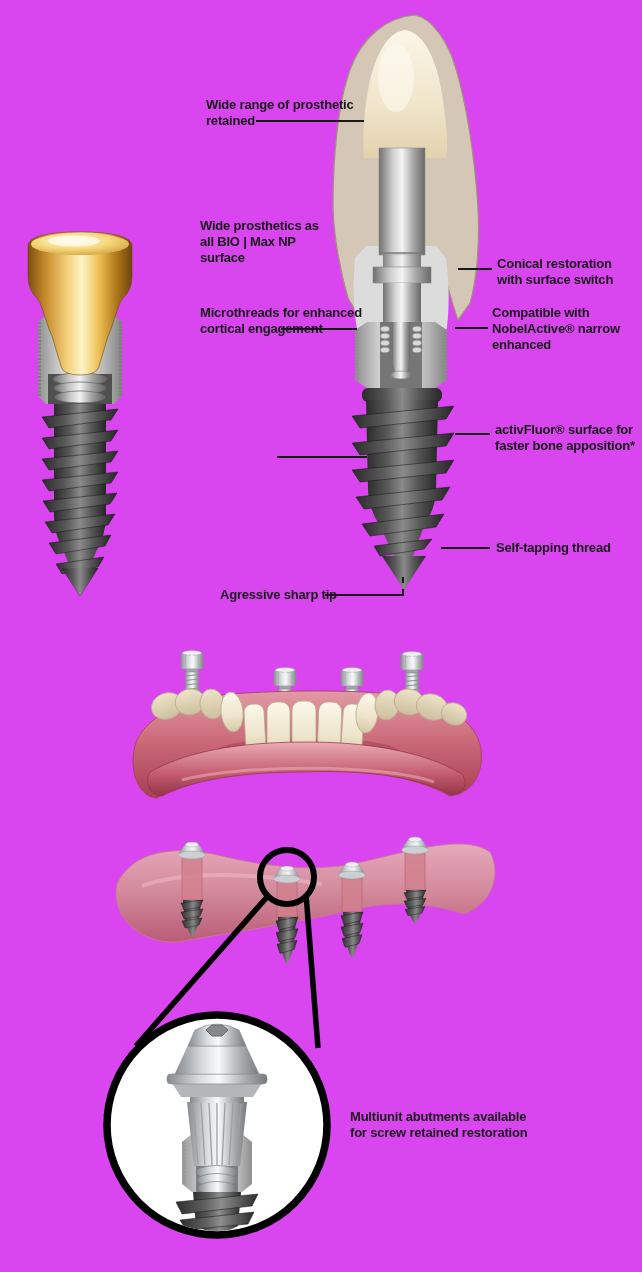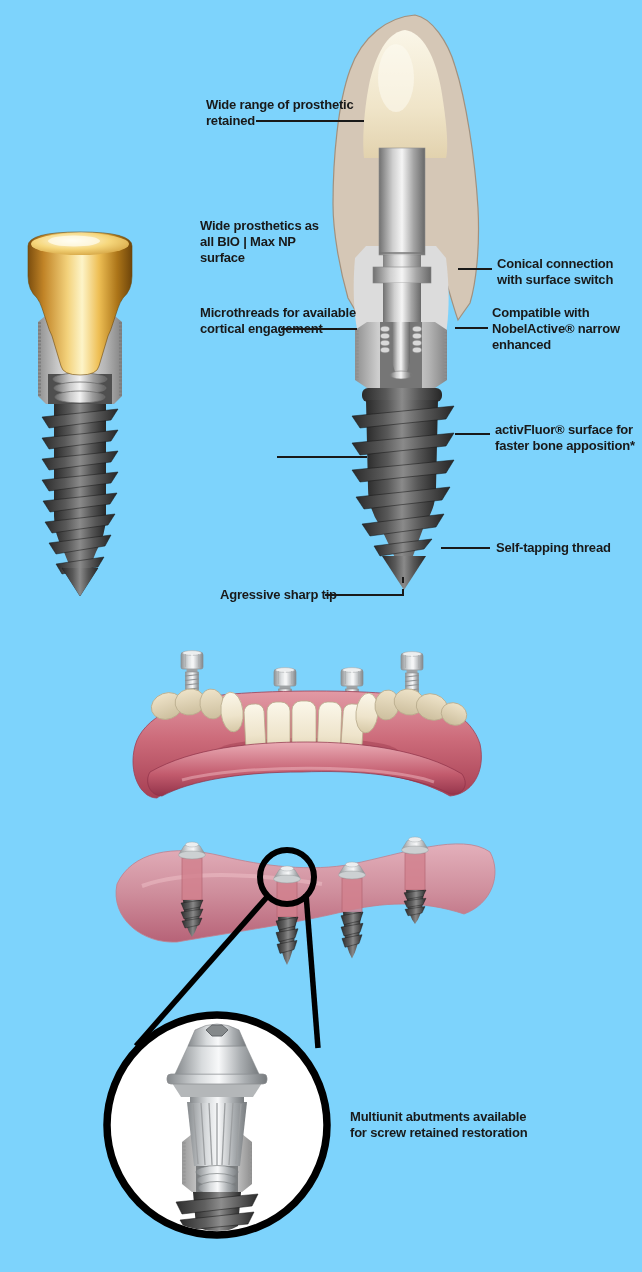--- a/index.html
+++ b/index.html
@@ -1,18 +1,18 @@
 <!DOCTYPE html>
 <html><head>
 <meta charset="utf-8">
 <style>
   * { margin:0; padding:0; box-sizing:border-box; }
   html,body { background:#ffffff; }
   body { font-family:"Liberation Sans", sans-serif; }
-  .canvas { position:relative; width:642px; height:1272px; background:#7dd3fc; overflow:hidden; }
+  .canvas { position:relative; width:642px; height:1272px; background:#d946ef; overflow:hidden; }
   .illus { position:absolute; }
   .ann { position:absolute; font-size:13px; line-height:16px; font-weight:600;
          color:#191919; letter-spacing:-0.2px; white-space:nowrap; }
   .leader { position:absolute; height:2px; background:#191919; }
   .leader-v { position:absolute; width:0; border-left:2px dashed #191919; }
 </style>
 </head>
 <body>
 
 <div class="canvas">
@@ -161,26 +161,26 @@
     <div>retained</div>
   </div>
 
   <div class="ann" style="left:200px;top:218px">
     <div>Wide prosthetics as</div>
     <div>all BIO | Max NP</div>
     <div>surface</div>
   </div>
 
   <div class="ann" style="left:200px;top:305px">
-    <div>Microthreads for available</div>
+    <div>Microthreads for enhanced</div>
     <div>cortical engagement</div>
   </div>
 
   <div class="ann" style="left:497px;top:256px">
-    <div>Conical connection</div>
+    <div>Conical restoration</div>
     <div>with surface switch</div>
   </div>
 
   <div class="ann" style="left:492px;top:305px">
     <div>Compatible with</div>
     <div>NobelActive® narrow</div>
     <div>enhanced</div>
   </div>
 
 

